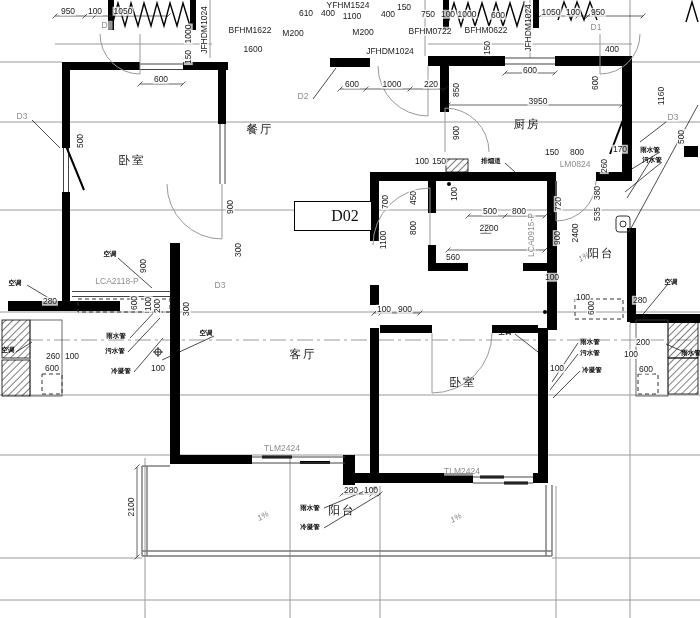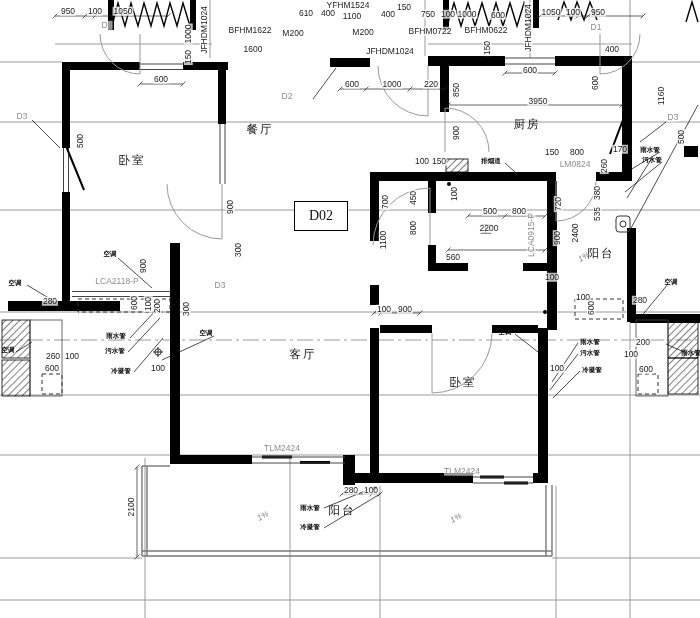--- a/index.html
+++ b/index.html
@@ -7,21 +7,21 @@
         font-family:"Liberation Sans","DejaVu Sans",sans-serif;}
   svg{position:absolute;left:0;top:0;}
   .lbl{position:absolute;white-space:nowrap;transform:translate(-50%,-50%);color:#1c1c1c;}
   .room-label{font-size:11.5px;letter-spacing:2px;color:#111;}
   .dim-label{font-size:8.5px;color:#1c1c1c;background:rgba(255,255,255,.75);padding:0 1px;line-height:1;}
   .code-label{font-size:8.5px;color:#8d8d8d;background:rgba(255,255,255,.6);line-height:1;}
   .anno-label{font-size:6.5px;font-weight:bold;color:#000;line-height:1;}
   .slope-label{font-size:8px;color:#8a8a8a;font-style:italic;}
   .d02-box{position:absolute;left:294px;top:201px;width:52px;height:28px;border:1.2px solid #000;
            display:flex;align-items:center;justify-content:center;background:#fff;
-           font-size:14px;font-family:"Liberation Serif","DejaVu Serif",serif;color:#111;}
+           font-size:16px;font-family:"Liberation Serif","DejaVu Serif",serif;color:#111;padding-left:24px;}
 </style>
 </head>
 <body>
 
 <div class="plan">
 
 <svg width="700" height="618" viewBox="0 0 700 618">
   <defs>
     <pattern id="h" width="5" height="5" patternTransform="rotate(45)" patternUnits="userSpaceOnUse">
       <line x1="0" y1="0" x2="0" y2="5" stroke="#000" stroke-width="1"></line>
@@ -260,21 +260,21 @@
       <div class="lbl room-label" style="left: 132px; top: 160px;">卧室</div>
       <div class="lbl room-label" style="left: 260px; top: 129px;">餐厅</div>
       <div class="lbl room-label" style="left: 527px; top: 124px;">厨房</div>
       <div class="lbl room-label" style="left: 487px; top: 229px;">卫</div>
       <div class="lbl room-label" style="left: 601px; top: 253px;">阳台</div>
       <div class="lbl room-label" style="left: 303px; top: 354px;">客厅</div>
       <div class="lbl room-label" style="left: 463px; top: 382px;">卧室</div>
       <div class="lbl room-label" style="left: 342px; top: 510px;">阳台</div>
       <div class="lbl code-label" style="left: 107px; top: 25px;">D1</div>
       <div class="lbl code-label" style="left: 596px; top: 27px;">D1</div>
-      <div class="lbl code-label" style="left: 287px; top: 96px;">D2</div>
+      <div class="lbl code-label" style="left: 303px; top: 96px;">D2</div>
       <div class="lbl code-label" style="left: 22px; top: 116px;">D3</div>
       <div class="lbl code-label" style="left: 673px; top: 117px;">D3</div>
       <div class="lbl code-label" style="left: 220px; top: 285px;">D3</div>
       <div class="lbl code-label" style="left: 117px; top: 281px;">LCA2118-P</div>
       <div class="lbl code-label" style="left: 575px; top: 164px;">LM0824</div>
       <div class="lbl code-label" style="left: 531px; top: 235px; transform: translate(-50%, -50%) rotate(-90deg);">LCA0915-P</div>
       <div class="lbl code-label" style="left: 282px; top: 448px;">TLM2424</div>
       <div class="lbl code-label" style="left: 462px; top: 471px;">TLM2424</div>
       <div class="lbl dim-label" style="left: 68px; top: 11px;">950</div>
       <div class="lbl dim-label" style="left: 95px; top: 11px;">100</div>

